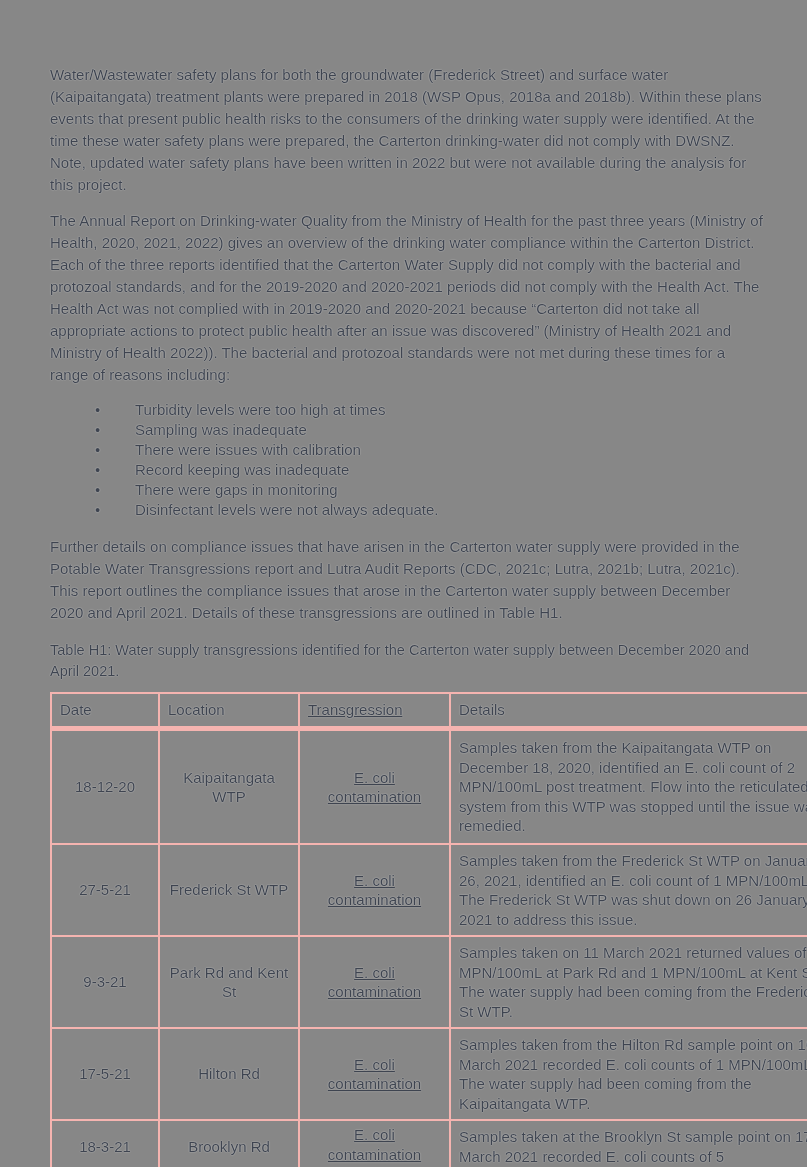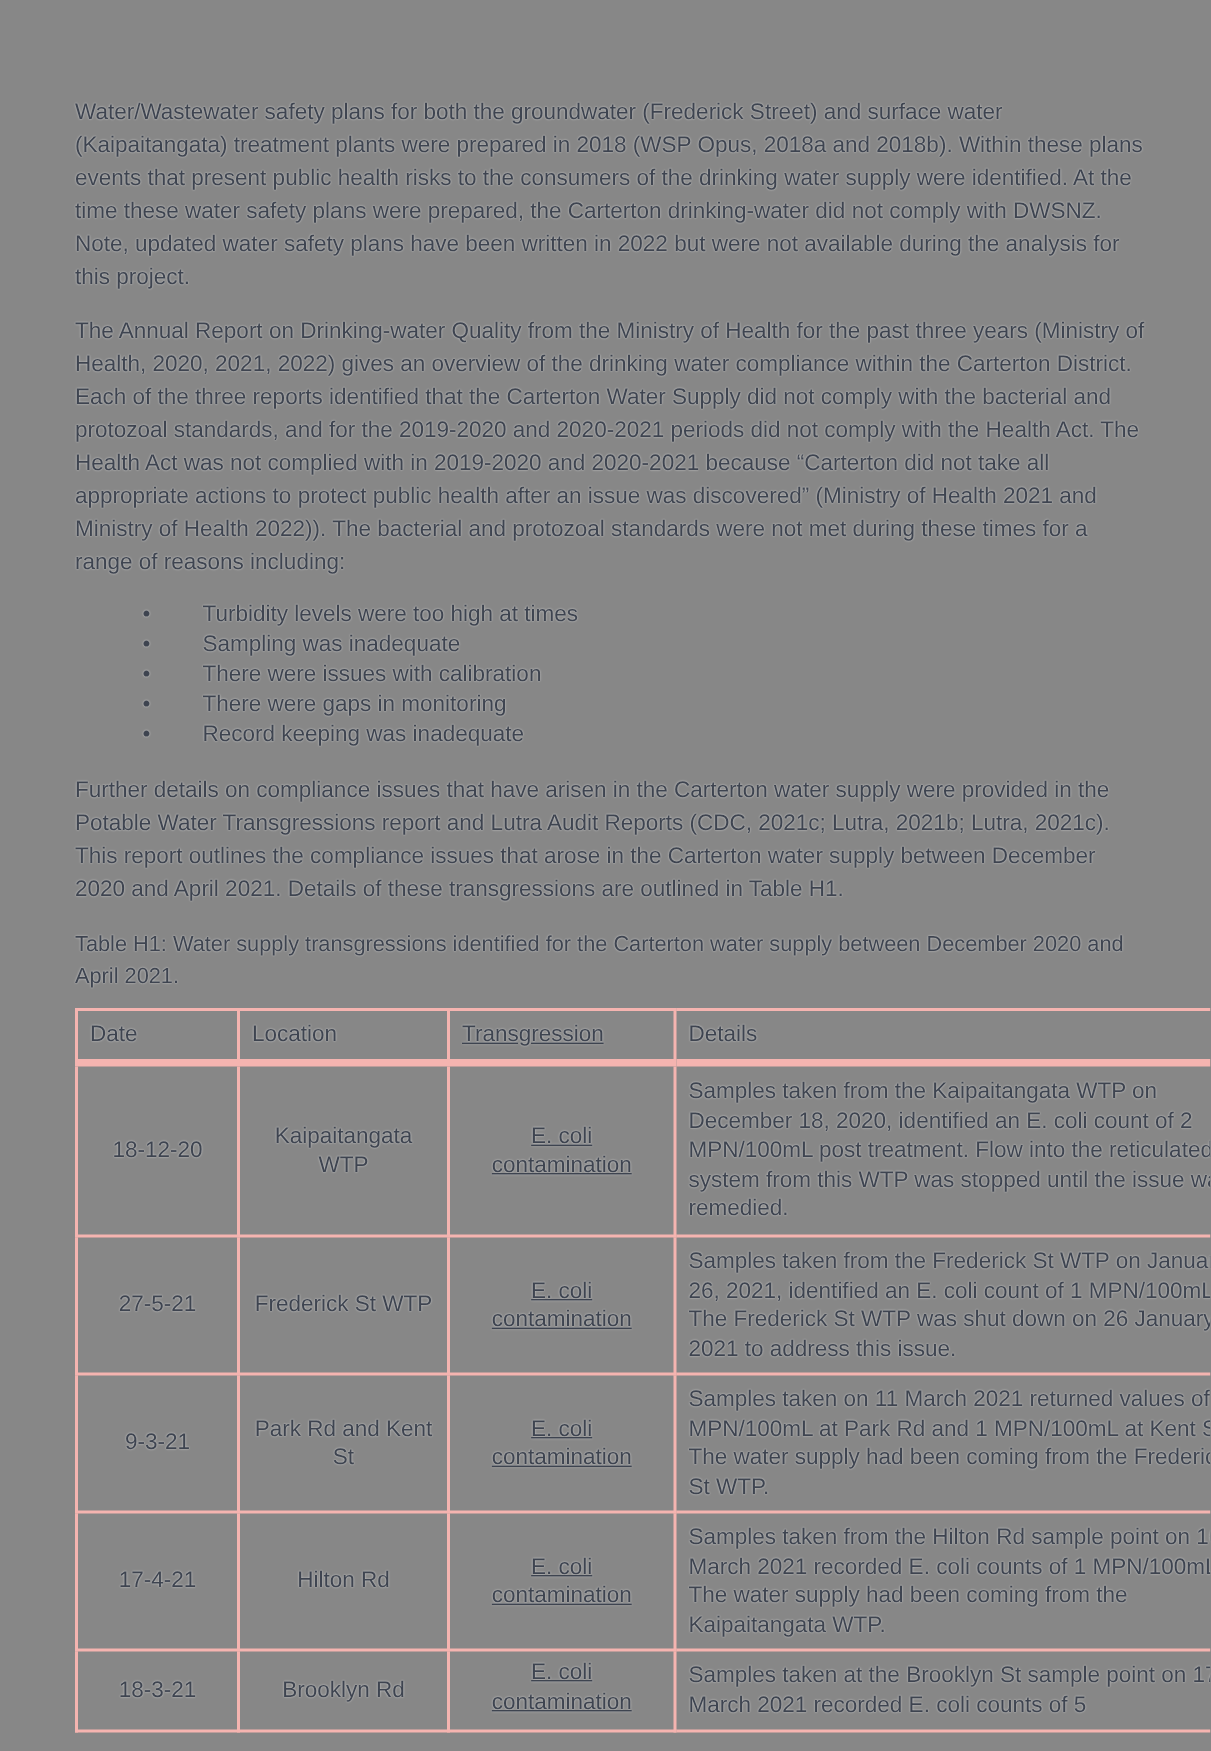--- a/index.html
+++ b/index.html
@@ -89,22 +89,23 @@
 <div class="page">
 
   <p class="para">Water/Wastewater safety plans for both the groundwater (Frederick Street) and surface water (Kaipaitangata) treatment plants were prepared in 2018 (WSP Opus, 2018a and 2018b). Within these plans events that present public health risks to the consumers of the drinking water supply were identified. At the time these water safety plans were prepared, the Carterton drinking-water did not comply with DWSNZ. Note, updated water safety plans have been written in 2022 but were not available during the analysis for this project.</p>
 
   <p class="para">The Annual Report on Drinking-water Quality from the Ministry of Health for the past three years (Ministry of Health, 2020, 2021, 2022) gives an overview of the drinking water compliance within the Carterton District. Each of the three reports identified that the Carterton Water Supply did not comply with the bacterial and protozoal standards, and for the 2019-2020 and 2020-2021 periods did not comply with the Health Act. The Health Act was not complied with in 2019-2020 and 2020-2021 because “Carterton did not take all appropriate actions to protect public health after an issue was discovered” (Ministry of Health 2021 and Ministry of Health 2022)). The bacterial and protozoal standards were not met during these times for a range of reasons including:</p>
 
   <ul class="bullets">
     <li>Turbidity levels were too high at times</li>
     <li>Sampling was inadequate</li>
     <li>There were issues with calibration</li>
+    <li>Record keeping was inadequate</li>
     <li>There were gaps in monitoring</li>
-    <li>Record keeping was inadequate</li>
+    <li>Disinfectant levels were not always adequate.</li>
   </ul>
 
   <p class="para">Further details on compliance issues that have arisen in the Carterton water supply were provided in the Potable Water Transgressions report and Lutra Audit Reports (CDC, 2021c; Lutra, 2021b; Lutra, 2021c). This report outlines the compliance issues that arose in the Carterton water supply between December 2020 and April 2021. Details of these transgressions are outlined in Table H1.</p>
 
   <p class="caption">Table H1: Water supply transgressions identified for the Carterton water supply between December 2020 and April 2021.</p>
 
   <table class="tg">
     <thead>
       <tr>
         <th class="c-date">Date</th>
@@ -126,21 +127,21 @@
         <td class="c-trans">E. coli contamination</td>
         <td class="c-det">Samples taken from the Frederick St WTP on January 26, 2021, identified an E. coli count of 1 MPN/100mL. The Frederick St WTP was shut down on 26 January 2021 to address this issue.</td>
       </tr>
       <tr class="row-mid">
         <td class="c-date">9-3-21</td>
         <td class="c-loc">Park Rd and Kent St</td>
         <td class="c-trans">E. coli contamination</td>
         <td class="c-det">Samples taken on 11 March 2021 returned values of 2 MPN/100mL at Park Rd and 1 MPN/100mL at Kent St. The water supply had been coming from the Frederick St WTP.</td>
       </tr>
       <tr class="row-mid">
-        <td class="c-date">17-4-21</td>
+        <td class="c-date">17-5-21</td>
         <td class="c-loc">Hilton Rd</td>
         <td class="c-trans">E. coli contamination</td>
         <td class="c-det">Samples taken from the Hilton Rd sample point on 16 March 2021 recorded E. coli counts of 1 MPN/100mL. The water supply had been coming from the Kaipaitangata WTP.</td>
       </tr>
       <tr class="row-last">
         <td class="c-date">18-3-21</td>
         <td class="c-loc">Brooklyn Rd</td>
         <td class="c-trans">E. coli contamination</td>
         <td class="c-det">Samples taken at the Brooklyn St sample point on 17 March 2021 recorded E. coli counts of 5</td>
       </tr>

